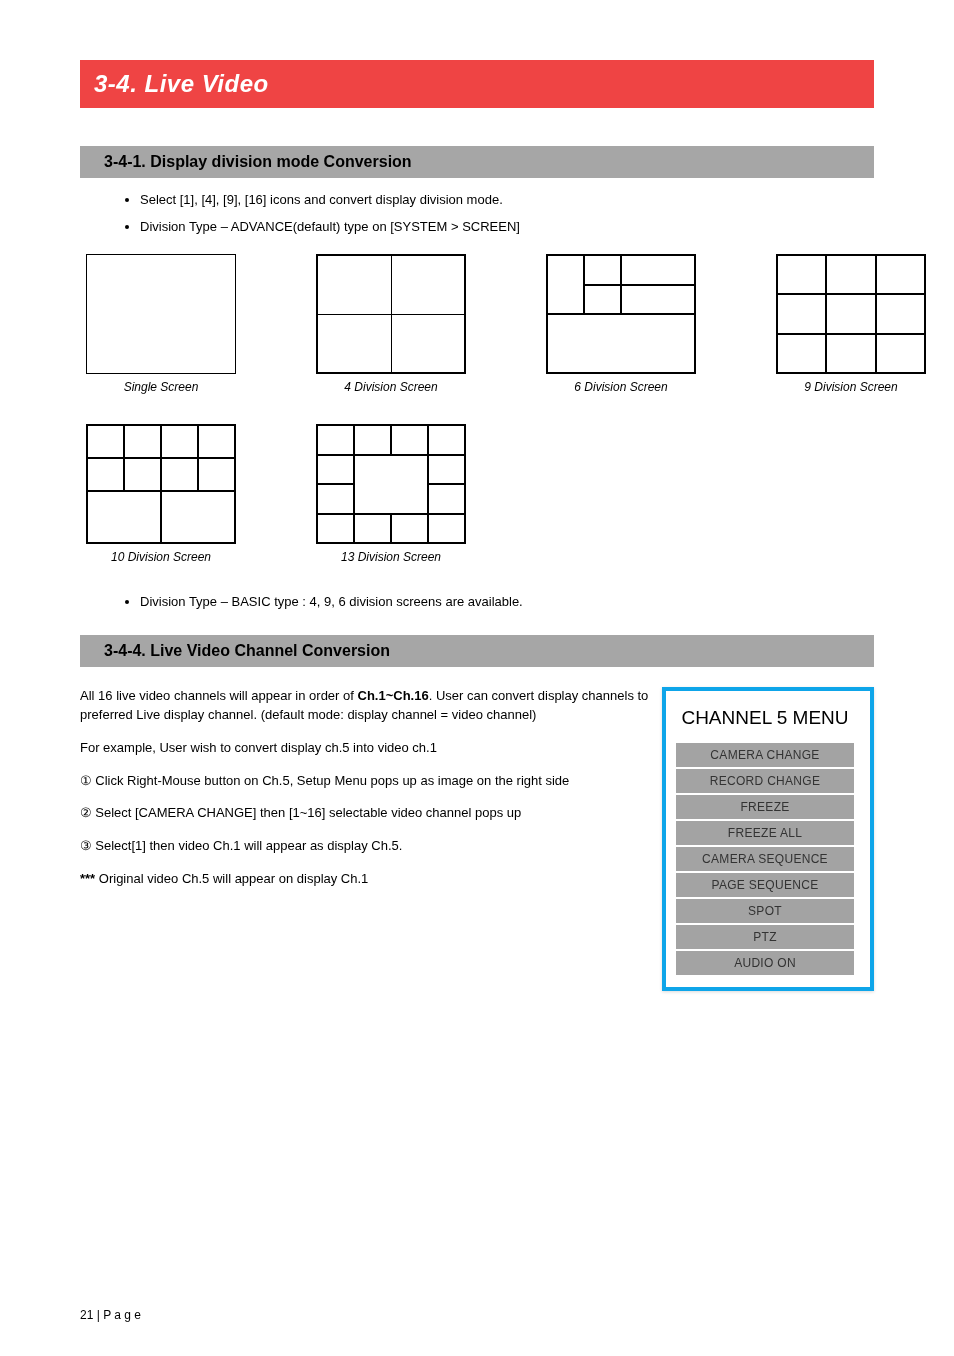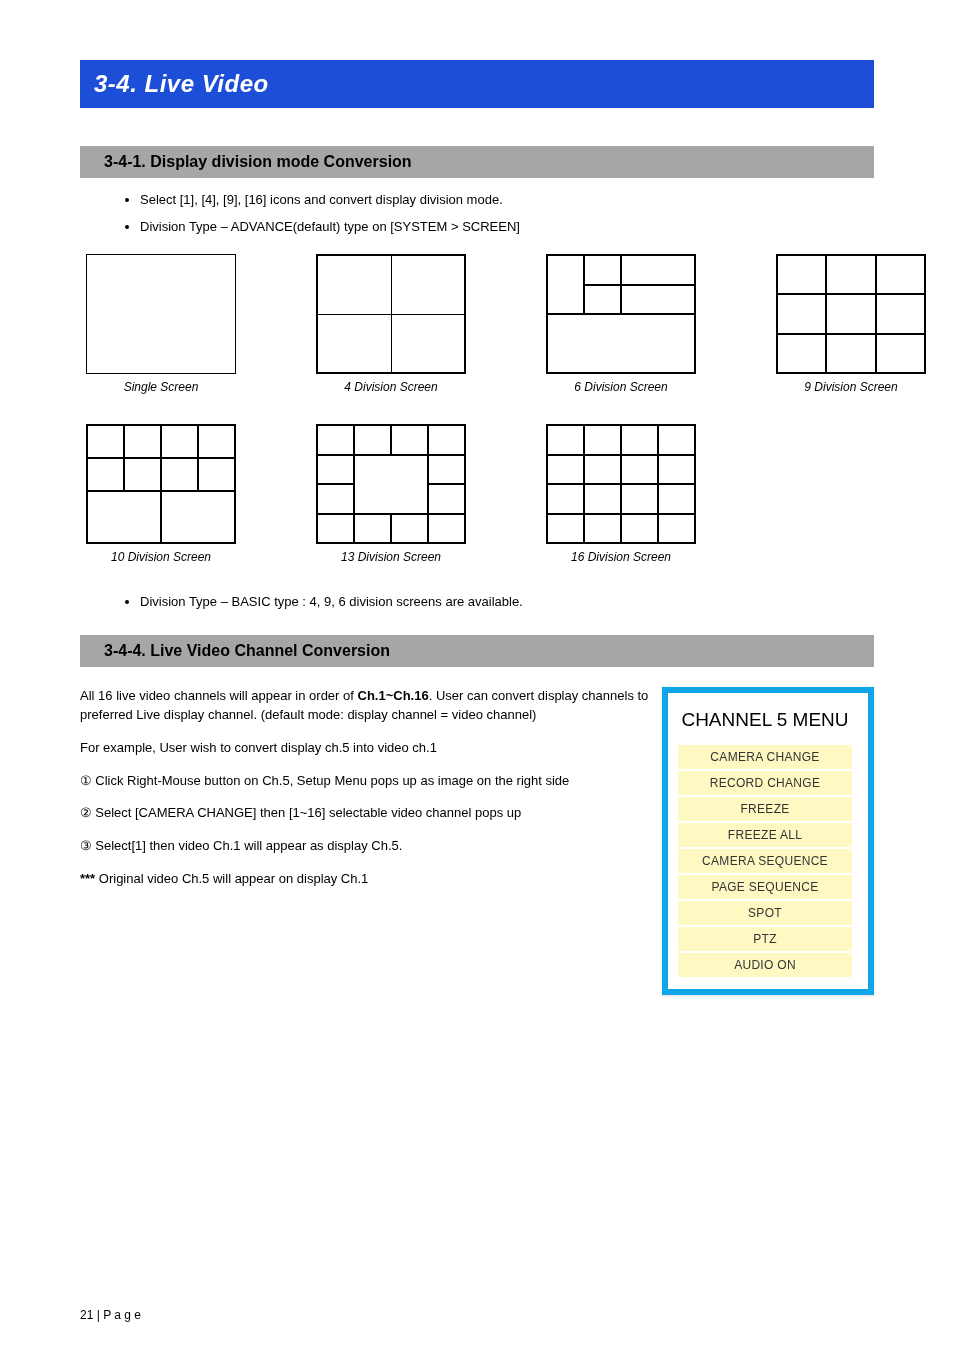--- a/index.html
+++ b/index.html
@@ -7,21 +7,21 @@
     font-family: Arial, Helvetica, sans-serif;
     width: 954px;
     height: 1356px;
     background: #fff;
     color: #000;
     padding: 60px 80px 40px 80px;
     font-size: 13px;
     position: relative;
   }
   .black-banner {
-    background: #1d4ed8;
+    background: #ef4444;
     color: #fff;
     font-size: 24px;
     font-weight: bold;
     padding: 10px 14px;
     font-style: italic;
     letter-spacing: 0.5px;
     margin-bottom: 38px;
   }
   .grey-banner {
     background: #a6a6a6;
@@ -78,33 +78,33 @@
   .sixteen > div { border:1px solid #000; }
 
   .after-layouts { margin-top: 6px; margin-bottom: 26px; }
 
   .two-col { display: flex; margin-top: 20px; }
   .text-col { flex: 1; font-size: 13px; line-height: 1.45; }
   .text-col p { margin-bottom: 14px; }
   .bold { font-weight: bold; }
   .menu-card {
     width: 212px;
-    border: 6px solid #0ea5e9;
+    border: 4px solid #0ea5e9;
     background: #fff;
     box-shadow: 0 1px 3px rgba(0,0,0,0.15);
     padding: 8px 12px 10px 6px;
   }
   .menu-title {
     font-size: 19px;
     text-align: center;
     padding: 8px 0 12px 0;
     font-family: "Trebuchet MS", Arial, sans-serif;
   }
   .menu-item {
-    background: #fef9c3;
+    background: #a3a3a3;
     color: #333;
     text-align: center;
     font-size: 12px;
     padding: 5px 0;
     margin: 2px 4px;
     font-family: "Trebuchet MS", Arial, sans-serif;
     letter-spacing: 0.3px;
   }
   .footer {
     position: absolute;
@@ -200,41 +200,20 @@
         <div class="center"></div>
         <div></div>
       <div></div>
         <div></div>
       <div></div>
         <div></div>
         <div></div>
         <div></div>
     </div>
     <div class="layout-label">13 Division Screen</div>
-  </div>
-  <div class="layout-item">
-    <div class="dia sixteen">
-      <div></div>
-        <div></div>
-        <div></div>
-        <div></div>
-      <div></div>
-        <div></div>
-        <div></div>
-        <div></div>
-      <div></div>
-        <div></div>
-        <div></div>
-        <div></div>
-      <div></div>
-        <div></div>
-        <div></div>
-        <div></div>
-    </div>
-    <div class="layout-label">16 Division Screen</div>
   </div>
 </div>
 
 <ul class="bullets after-layouts">
   <li>Division Type – BASIC type : 4, 9, 6 division screens are available.</li>
 </ul>
 
 <div class="grey-banner">3-4-4. Live Video Channel Conversion</div>
 
 <div class="two-col">

